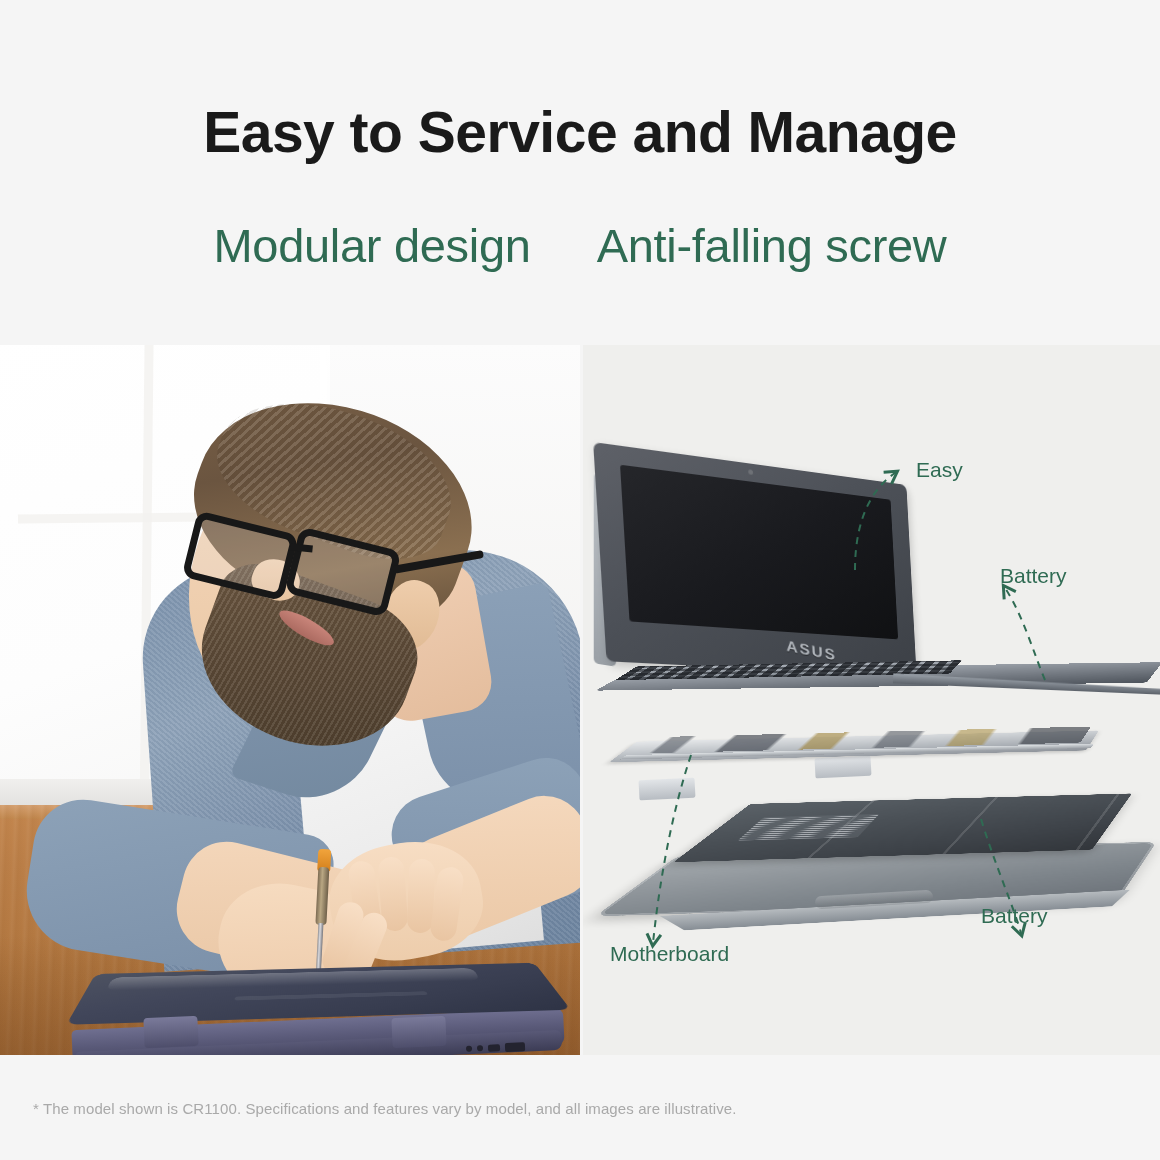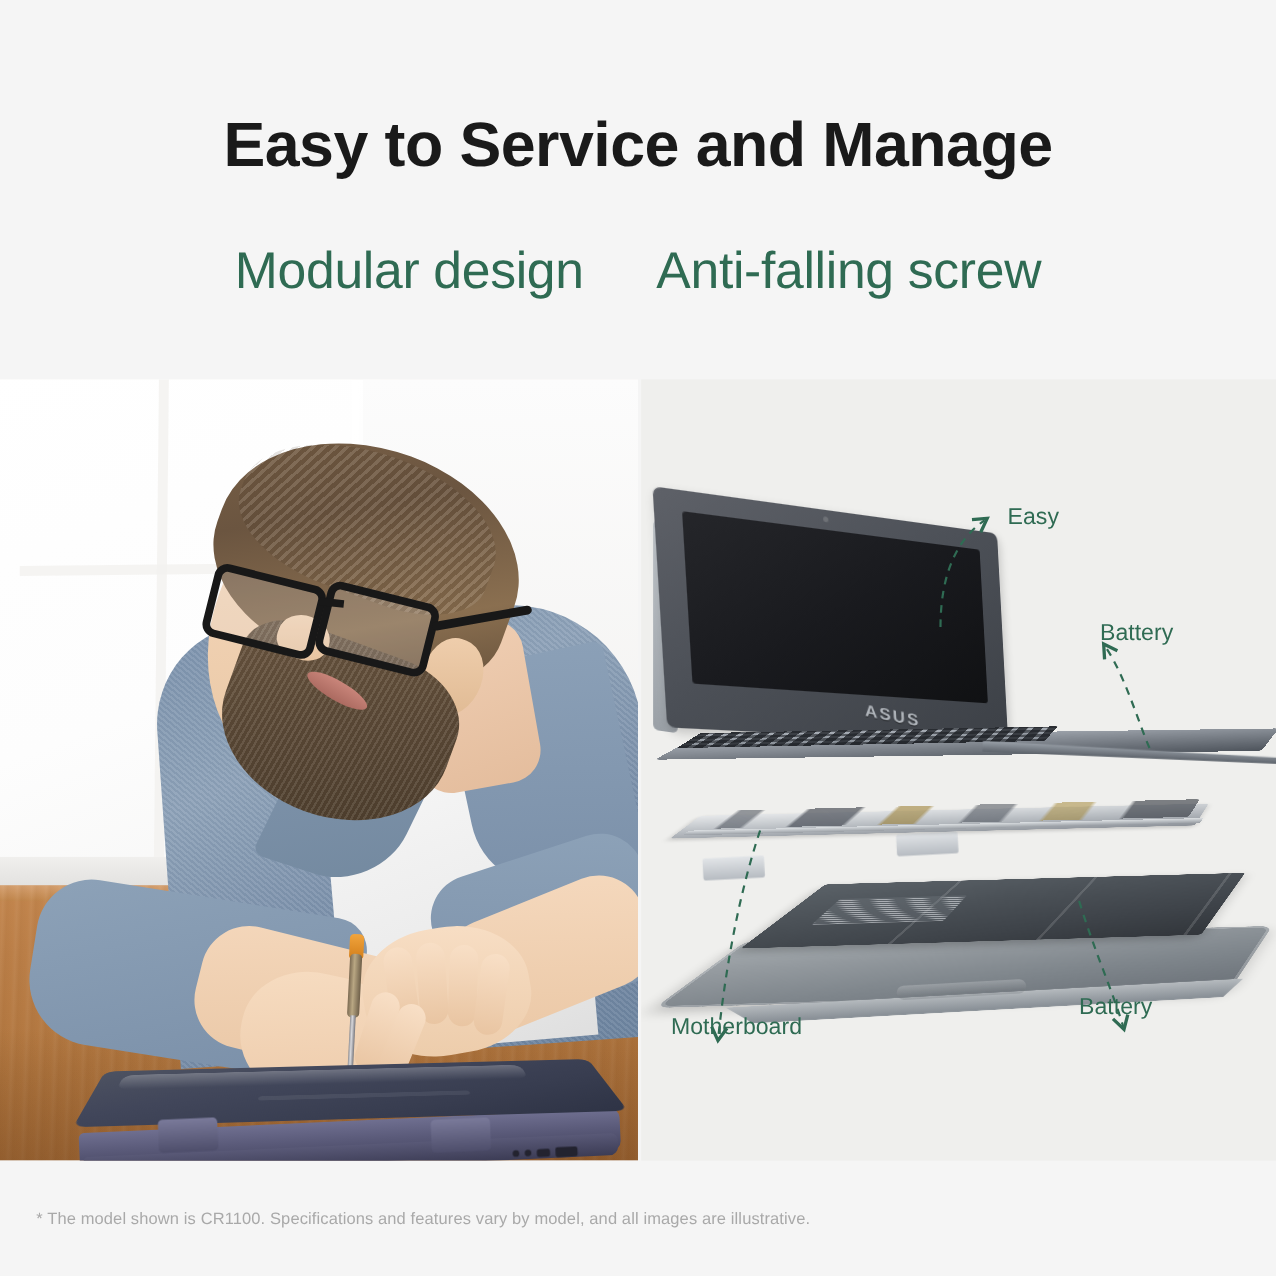--- a/index.html
+++ b/index.html
@@ -604,21 +604,21 @@
           </marker>
         </defs>
         <path d="M272,225 C272,190 280,150 312,128" fill="none" stroke="#2f6b53" stroke-width="2" stroke-dasharray="7 6" marker-end="url(#ah)"></path>
         <path d="M462,335 C452,312 440,270 422,243" fill="none" stroke="#2f6b53" stroke-width="2" stroke-dasharray="7 6" marker-end="url(#ah)"></path>
         <path d="M108,410 C88,470 76,540 70,598" fill="none" stroke="#2f6b53" stroke-width="2" stroke-dasharray="7 6" marker-end="url(#ah)"></path>
         <path d="M398,474 C412,520 430,560 438,588" fill="none" stroke="#2f6b53" stroke-width="2" stroke-dasharray="7 6" marker-end="url(#ah)"></path>
       </svg>
 
       <div class="callout" style="left:333px; top:112px;">Easy</div>
       <div class="callout" style="left:417px; top:218px;">Battery</div>
-      <div class="callout" style="left:27px; top:576px;">Motherboard</div>
+      <div class="callout" style="left:27px; top:596px;">Motherboard</div>
       <div class="callout" style="left:398px; top:558px;">Battery</div>
     </div>
 
   </div>
 
   <div class="footnote">* The model shown is CR1100. Specifications and features vary by model, and all images are illustrative.</div>
 
 </div>
 
 </body></html>

